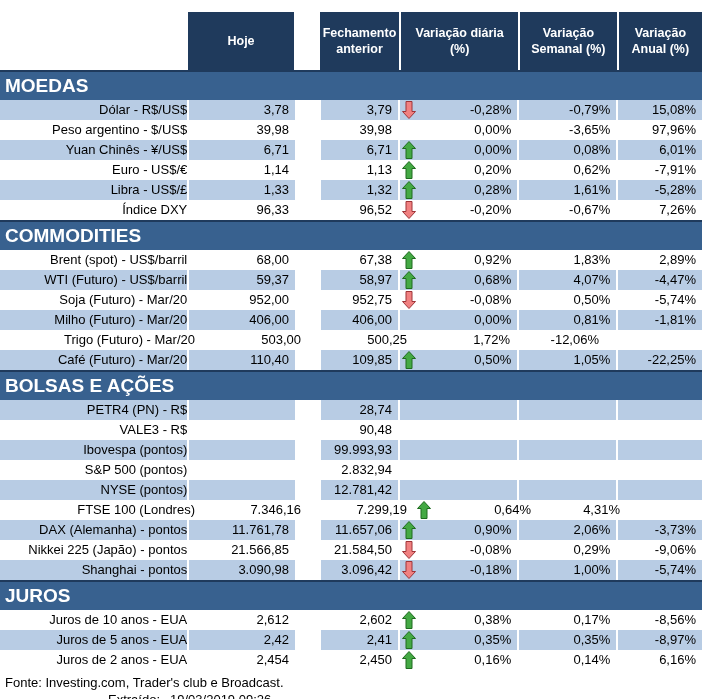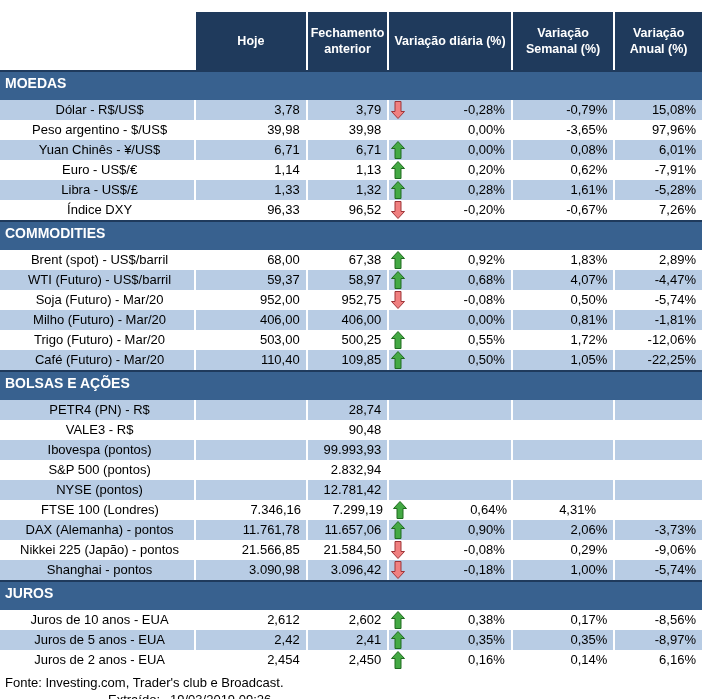--- a/index.html
+++ b/index.html
@@ -13,43 +13,43 @@
   
   .header-row{display:flex;height:58px;}
   .hcell{
     background:var(--header-bg);color:var(--header-text);
     font-weight:bold;font-size:12.5px;line-height:1.3;
     display:flex;align-items:center;justify-content:center;text-align:center;
     box-sizing:border-box;border-left:2px solid var(--separator);padding:0 3px;
   }
   .label-spacer{width:195px;background:#fff;border-left:none;}
   .w-hoje{width:112px;}
-  .w-fech{width:82px;}
+  .w-fech{width:82px;margin-left:24px;}
   .w-diaria{width:124px;}
   .w-semanal{width:103px;}
   .w-anual{width:89px;}
 
   
   .section-band{
     height:30px;box-sizing:border-box;
     border-top:2px solid var(--header-bg);
     background:var(--band-bg);color:var(--header-text);
-    font-weight:bold;font-size:14px;
+    font-weight:bold;font-size:19px;
     padding:3px 0 0 5px;
   }
 
   
   .row{display:flex;height:20px;font-size:13px;background:var(--row-plain-bg);}
   .row .cell{
     box-sizing:border-box;border-left:2px solid var(--separator);
     line-height:20px;overflow:hidden;white-space:nowrap;
   }
   .row .cell:first-child{border-left:none;}
   .row.shaded .cell{background:var(--row-shaded-bg);}
-  .label-cell{width:195px;padding-left:5px;text-align:center;}
+  .label-cell{width:195px;padding-left:5px;text-align:right;}
   .num{text-align:right;padding-right:6px;}
   .diaria-cell{position:relative;}
   .arrow{position:absolute;left:2px;top:1px;width:14px;height:18px;}
   .arrow svg{display:block;}
 
   
   .footer{padding-top:4px;font-size:13px;}
   .footer-line1{padding-left:5px;line-height:17px;}
   .footer-line1 .bold{font-weight:normal;}
   .footer-line2{padding-left:108px;line-height:17px;}
@@ -181,25 +181,20 @@
         <div class="cell num w-hoje"><span>406,00</span></div>
         <div class="cell num w-fech"><span>406,00</span></div>
         <div class="cell num w-diaria diaria-cell"><span>0,00%</span></div>
         <div class="cell num w-semanal"><span>0,81%</span></div>
         <div class="cell num w-anual"><span>-1,81%</span></div>
       </div>
       <div class="row">
         <div class="cell label-cell"><span>Trigo (Futuro) - Mar/20</span></div>
         <div class="cell num w-hoje"><span>503,00</span></div>
         <div class="cell num w-fech"><span>500,25</span></div>
-        <div class="cell num w-diaria diaria-cell"><span class="arrow">
-            <svg width="14" height="18" viewBox="0 0 14 18">
-              <path d="M7 0.5 L13.5 7.5 L10 7.5 L10 17.5 L4 17.5 L4 7.5 L0.5 7.5 Z" style="fill:var(--arrow-up-fill);stroke:var(--arrow-up-stroke);stroke-width:1"></path>
-            </svg>
-          </span><span>0,55%</span></div>
         <div class="cell num w-semanal"><span>1,72%</span></div>
         <div class="cell num w-anual"><span>-12,06%</span></div>
       </div>
       <div class="row shaded">
         <div class="cell label-cell"><span>Café (Futuro) - Mar/20</span></div>
         <div class="cell num w-hoje"><span>110,40</span></div>
         <div class="cell num w-fech"><span>109,85</span></div>
         <div class="cell num w-diaria diaria-cell"><span class="arrow">
             <svg width="14" height="18" viewBox="0 0 14 18">
               <path d="M7 0.5 L13.5 7.5 L10 7.5 L10 17.5 L4 17.5 L4 7.5 L0.5 7.5 Z" style="fill:var(--arrow-up-fill);stroke:var(--arrow-up-stroke);stroke-width:1"></path>

